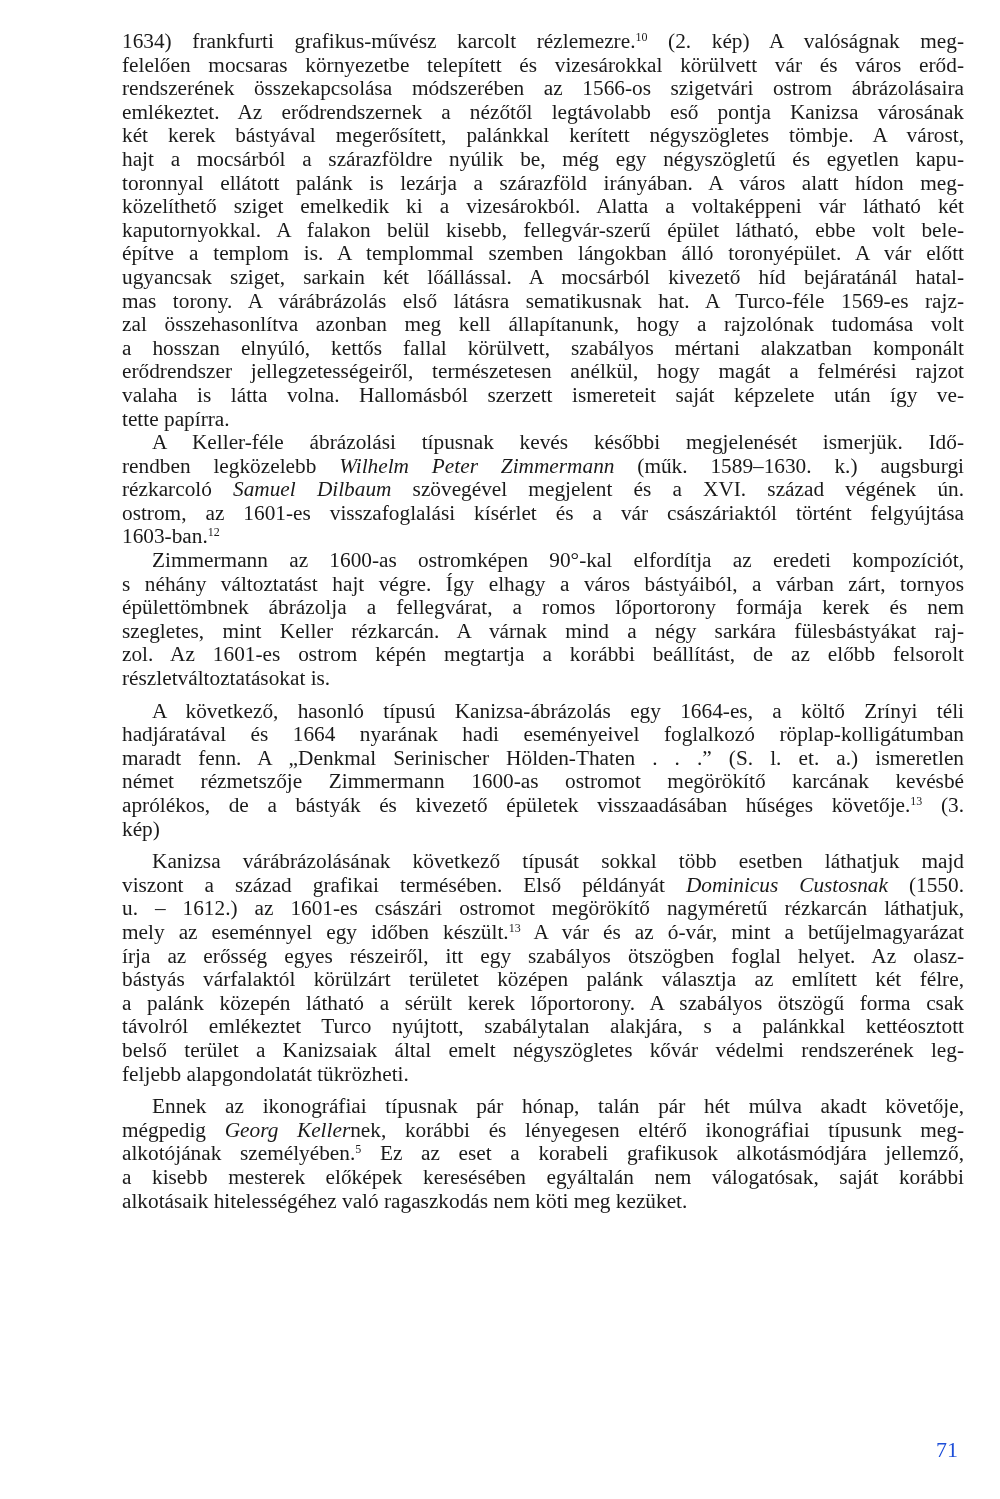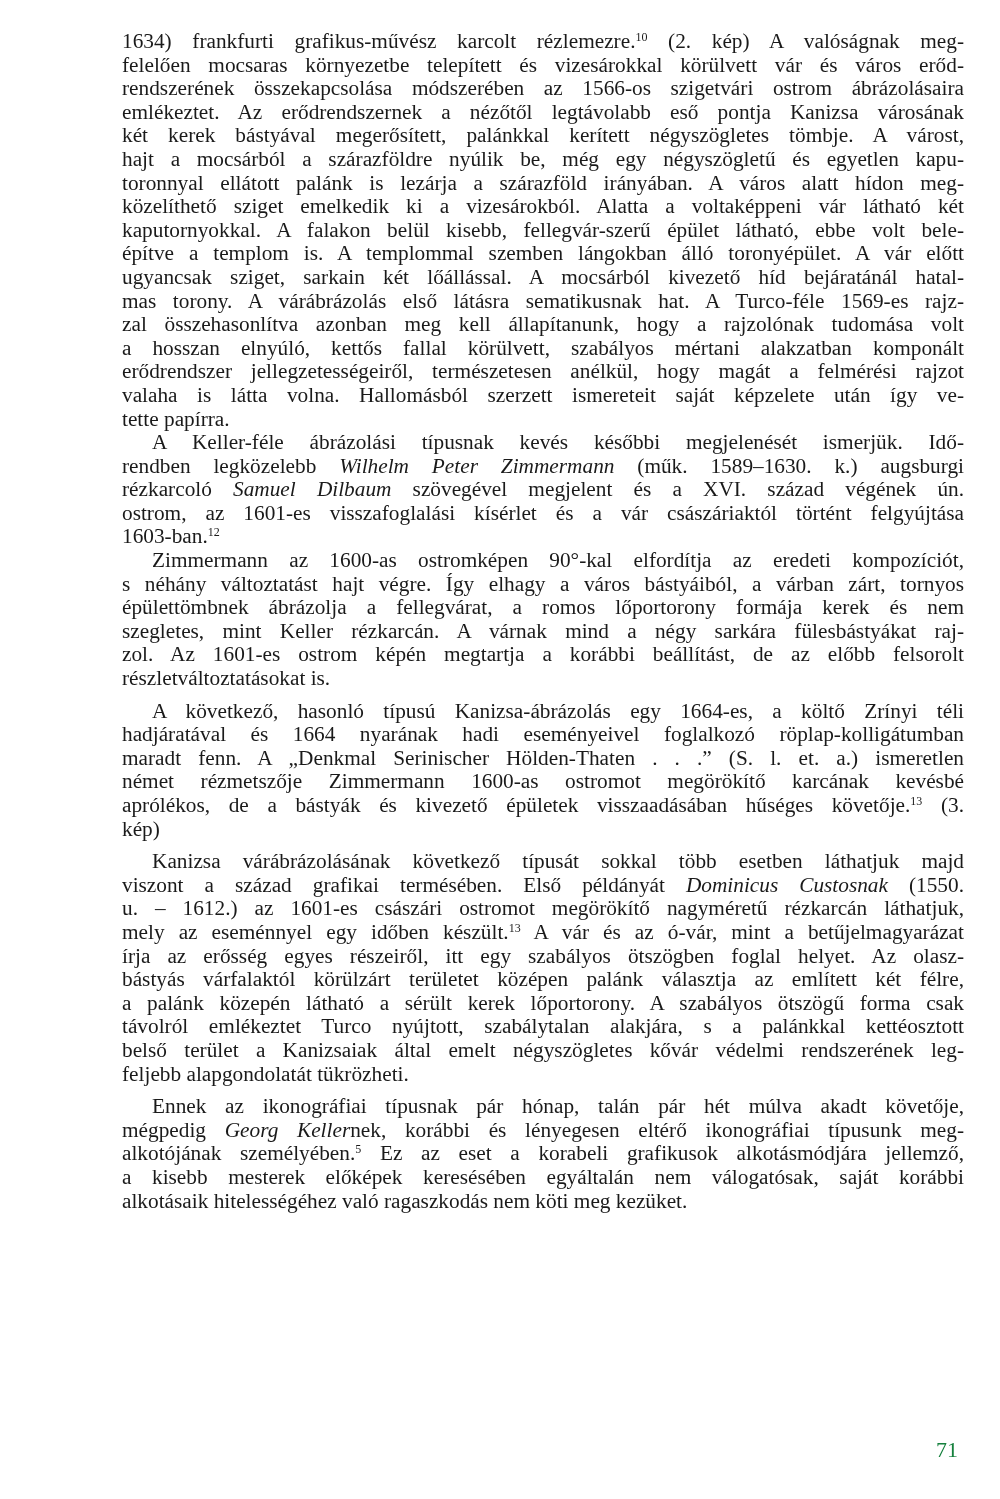--- a/index.html
+++ b/index.html
@@ -20,21 +20,21 @@
     text-align-last: justify;
     overflow: visible;
   }
   .line.last { text-align-last: left; }
   .line.indent { padding-left: 30px; }
   .para-gap { height: 9px; }
   .line i { font-style: italic; }
   .line sup { font-size: 12px; vertical-align: 7px; line-height: 0; }
   .page-number {
     position: absolute; right: 42px; top: 1437px;
-    font-size: 22px; color: #15803d;
+    font-size: 22px; color: #1d4ed8;
   }
 </style>
 </head>
 <body>
 
 <div class="page">
   <div id="body-text">
       <div class="paragraph">
         <div class="line"><span>1634) frankfurti grafikus-művész karcolt rézlemezre.</span><sup>10</sup><span> (2. kép) A valóságnak meg-</span></div>
         <div class="line"><span>felelően mocsaras környezetbe telepített és vizesárokkal körülvett vár és város erőd-</span></div>

